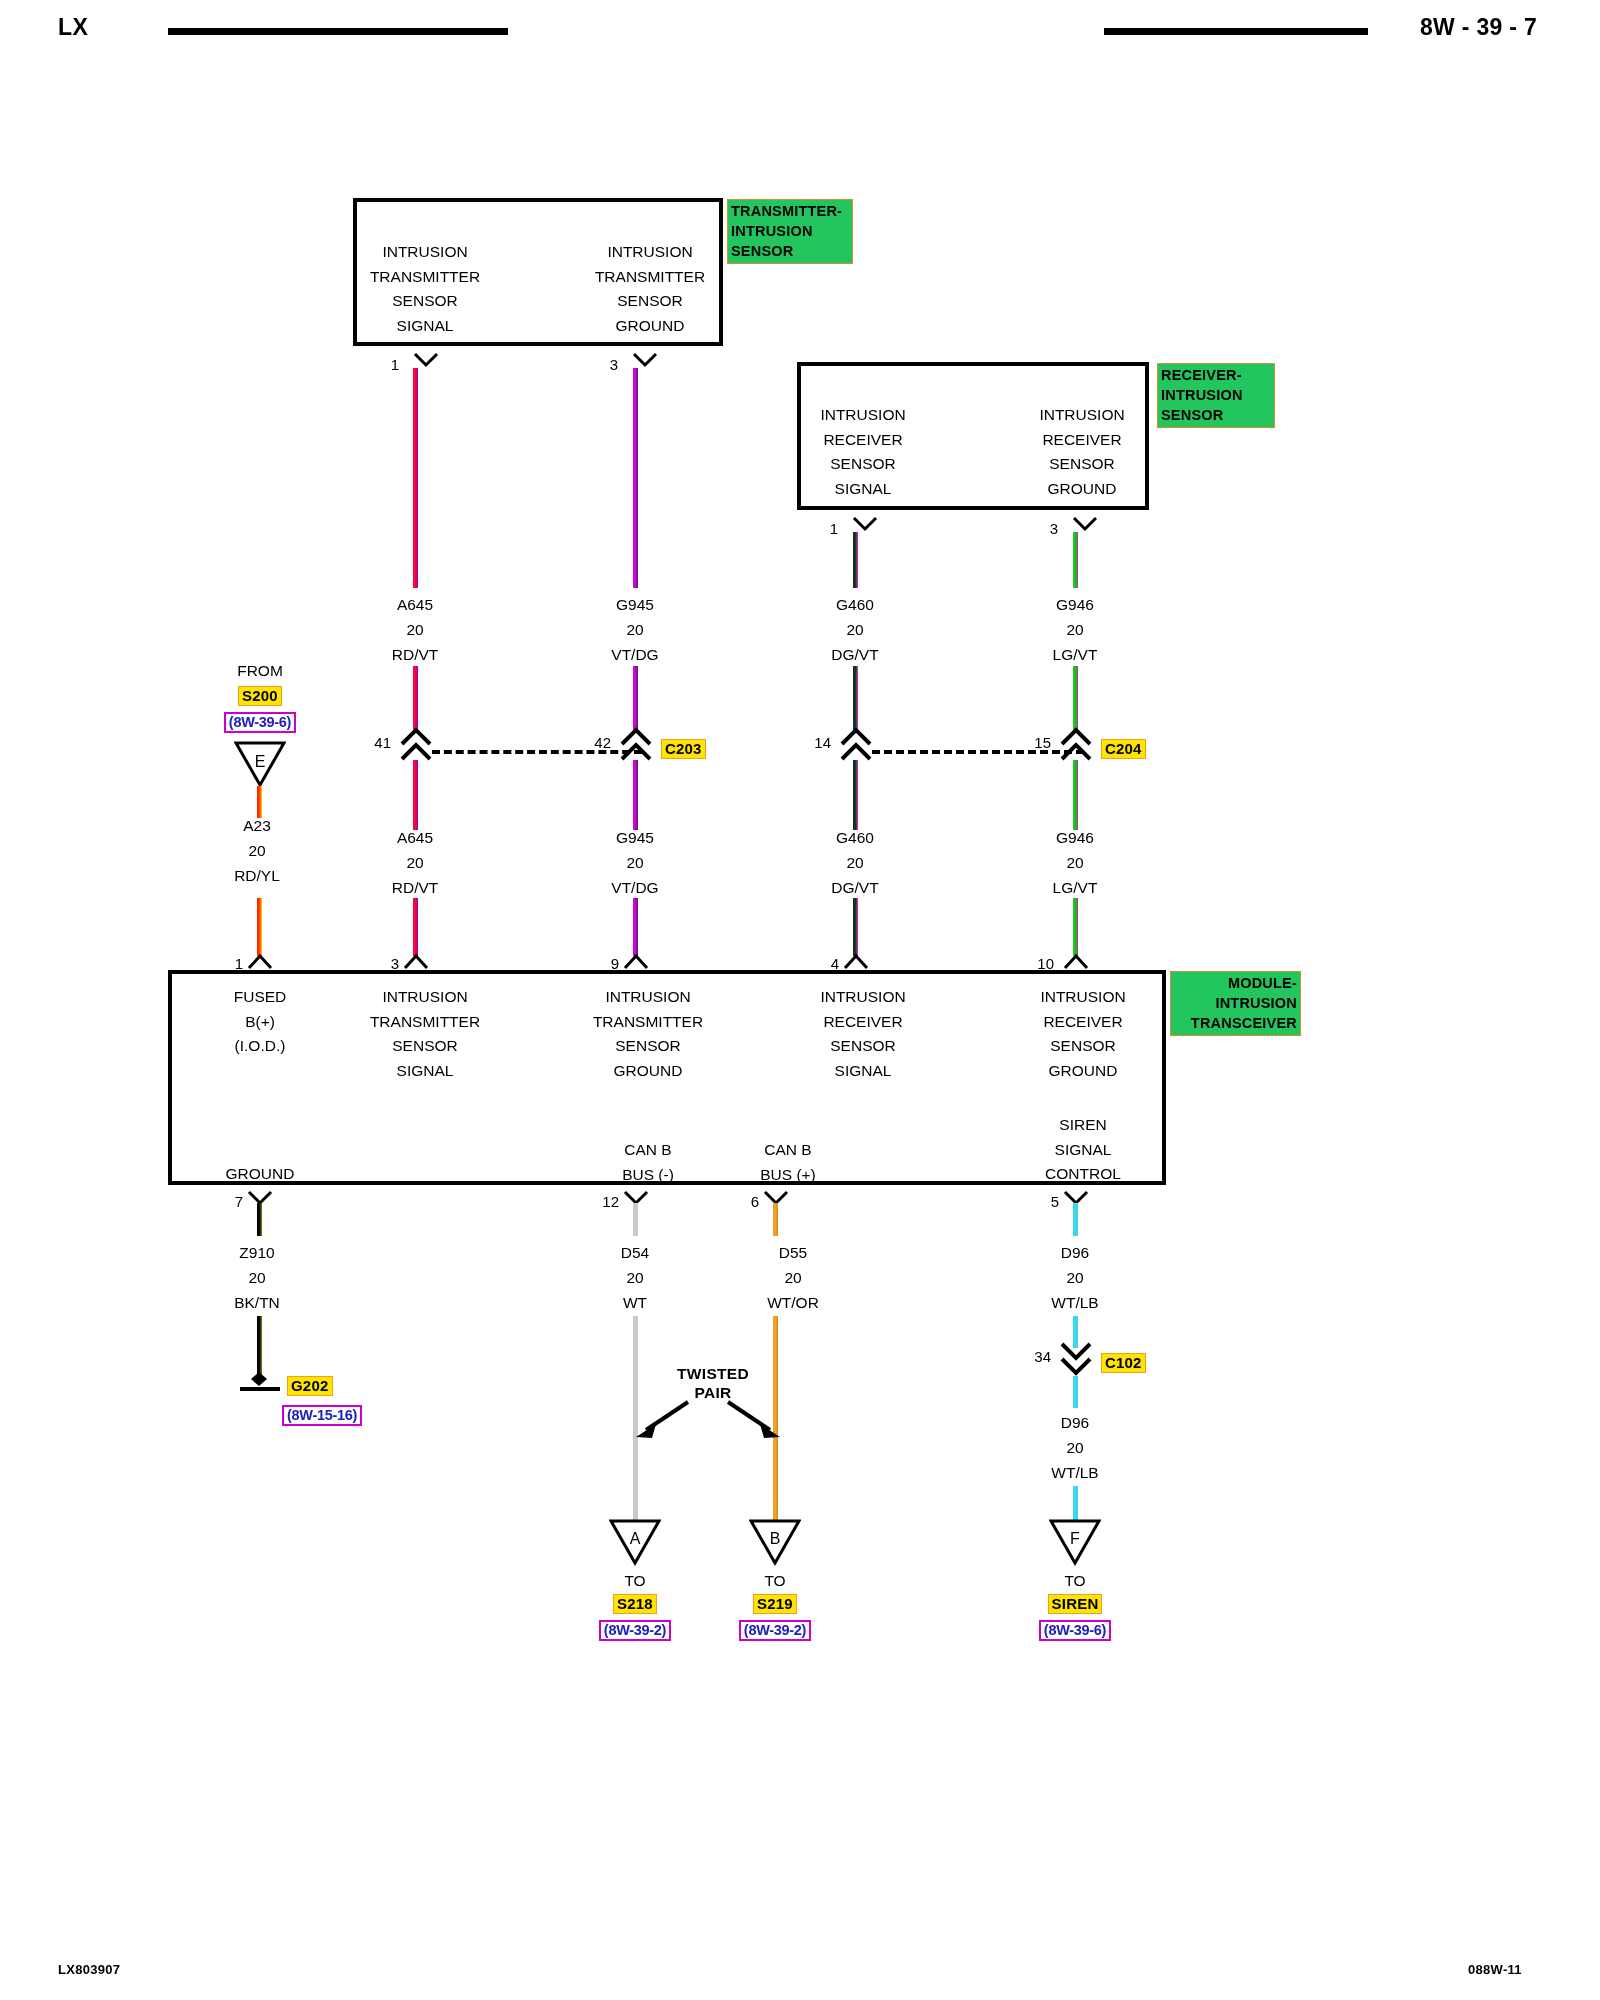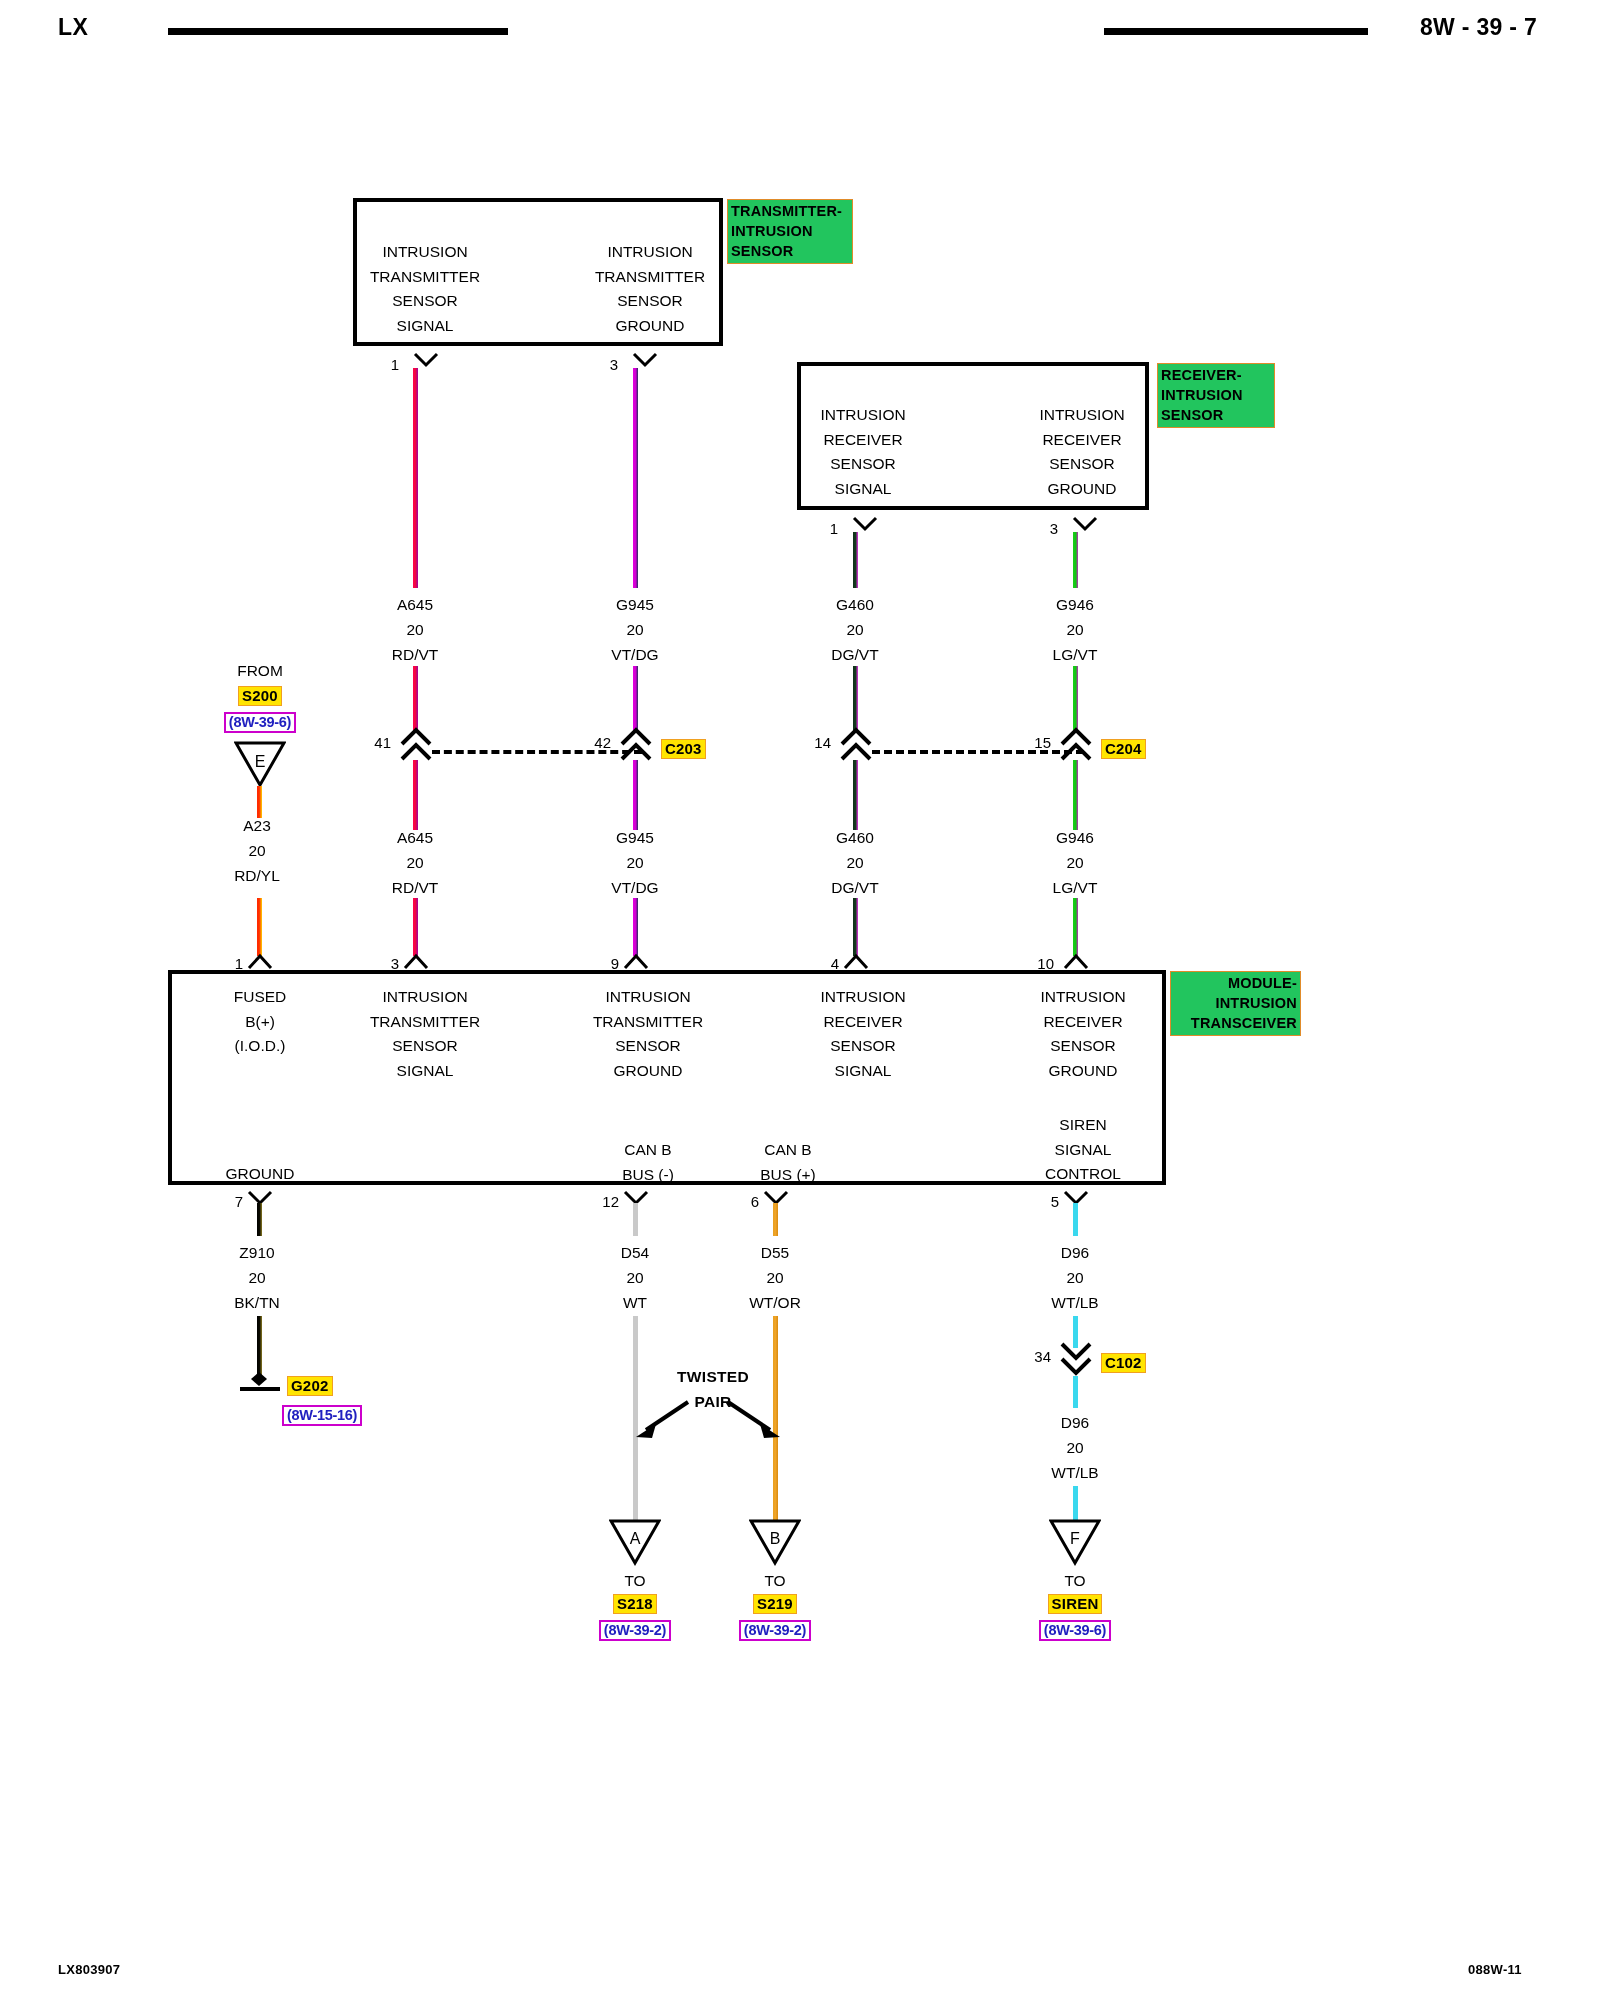--- a/index.html
+++ b/index.html
@@ -150,21 +150,21 @@
 
   
   .gnd { position: absolute; }
 
   
   .tp-text {
     position: absolute;
     text-align: center;
     font-size: 15.5px;
     font-weight: bold;
-    line-height: 25px;
+    line-height: 19px;
     letter-spacing: .3px;
   }
 </style>
 </head>
 <body>
 
 <div id="page">
 
   <div class="abs" id="hdr-left">LX</div>
   <div class="abs" id="hdr-rule-left"></div>
@@ -455,21 +455,21 @@
   </div>
 
   <div class="wire w-wt abs" style="left:633px; top:1316px; height:206px;"></div>
 
   <div class="pin-num" style="left:719px; top:1193px;">6</div>
   <svg class="pin-y" style="left:763px; top:1190px;" viewBox="0 0 26 18">
     <path d="M2,2 L13,13 L24,2" stroke="#000" stroke-width="3" fill="none"></path>
   </svg>
   <div class="wire w-wtor abs" style="left:773px; top:1203px; height:33px;"></div>
 
-  <div class="wid" style="left:715px; top:1240px;">
+  <div class="wid" style="left:733px; top:1240px;">
     <div>D55</div>
     <div>20</div>
     <div>WT/OR</div>
   </div>
 
   <div class="wire w-wtor abs" style="left:773px; top:1316px; height:206px;"></div>
 
   <div class="tp-text" style="left:643px; top:1364px; width:140px; white-space:pre-line;">TWISTED
 PAIR</div>
 

